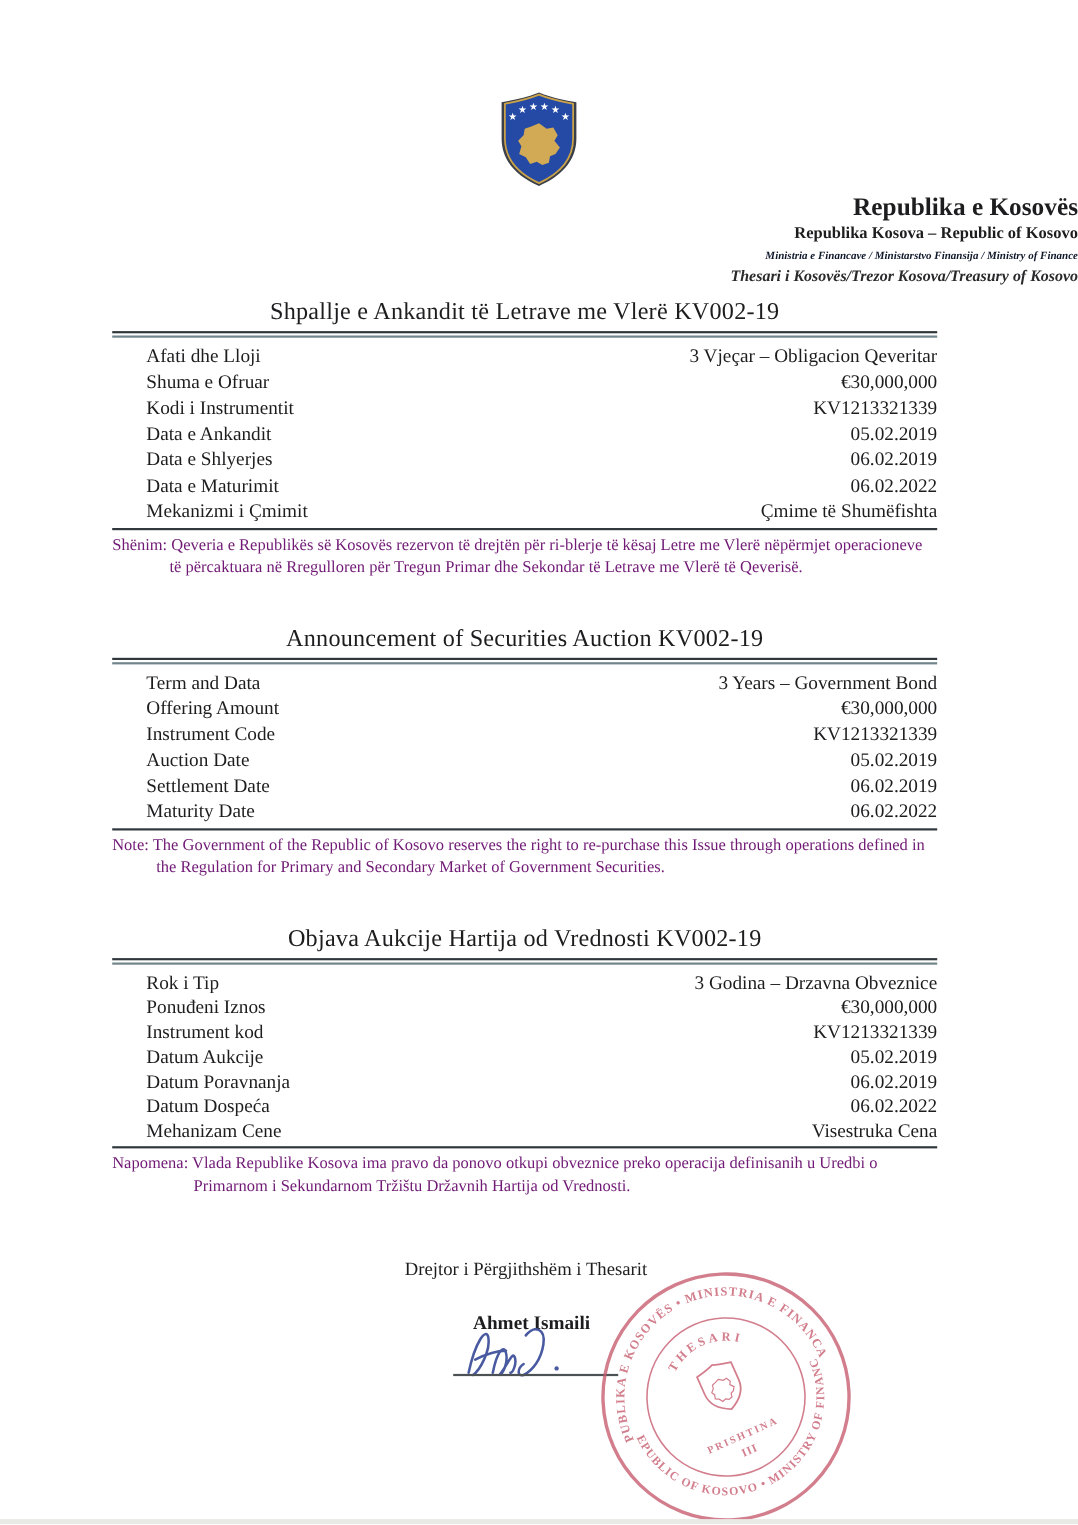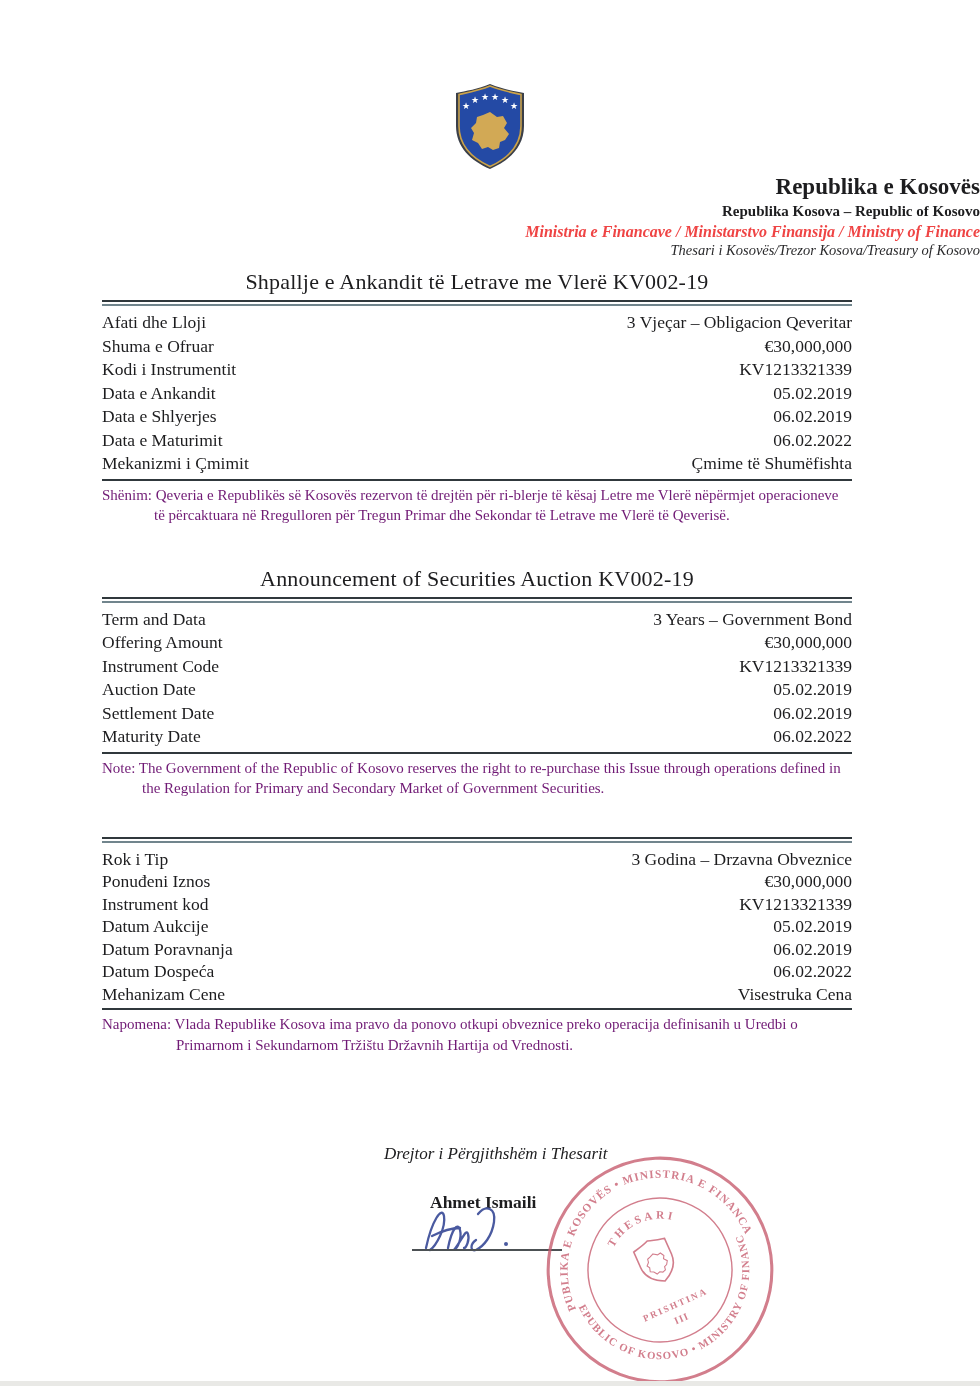--- a/index.html
+++ b/index.html
@@ -12,40 +12,40 @@
     position:relative; width:980px; height:1386px; background:#fff;
     font-family:"Liberation Serif","DejaVu Serif",serif; color:var(--text);
     overflow:hidden;
   }
   
   .crest-wrap{margin-top:82px; text-align:center;}
   .hdr{ text-align:right; }
   .hdr-l1{font-size:23px; font-weight:bold; line-height:26px;}
   .hdr-l2{font-size:15px; font-weight:bold; line-height:23px;}
   .hdr-l3{font-size:19px; font-weight:bold; font-style:italic; line-height:22px;}
-  .hdr-l4{font-size:16px; font-weight:bold; font-style:italic; line-height:18px; color:#ef4444;}
-  .hdr-l5{font-size:14.5px; font-weight:normal; font-style:italic; line-height:18px; color:#2a2a2c;}
+  .hdr-l4{font-size:10px; font-weight:bold; font-style:italic; line-height:18px; color:#0f172a;}
+  .hdr-l5{font-size:14.5px; font-weight:bold; font-style:italic; line-height:18px; color:#2a2a2c;}
   
   .sect{margin:0 128px 0 102px;}
   .sect .title{ text-align:center; font-size:22px; font-weight:normal; line-height:30px; margin-top:8px; letter-spacing:.2px;}
   .sect-2,.sect-3{margin-top:38px;}
   .rule-double{ height:6px; border-top:2px solid var(--rule-dark); border-bottom:2px solid var(--rule-teal); margin-top:3px;}
   .rule-single{ height:0; border-top:2.5px solid var(--rule-dark); margin-top:3px;}
-  .rows{margin-top:5px;}
+  .rows{margin-top:5px;margin-left:31px;}
   .row{display:flex; justify-content:space-between; align-items:baseline; font-size:17.5px; line-height:23.5px;}
   .sect-3 .row{line-height:22.5px;}
   .row .lbl{white-space:nowrap;}
   .row .val{white-space:nowrap; text-align:right;}
   .note{ font-size:15px; line-height:20.5px; margin-top:4px; color:#701a75;}
   .sect-1 .note{padding-left:52px; text-indent:-52px;}
   .sect-2 .note{padding-left:40px; text-indent:-40px;}
   .sect-3 .note{padding-left:74px; text-indent:-74px;}
   
   .contact{position:absolute; top:1114px; right:130px; font-size:17px; font-weight:bold;}
-  .sig-title{position:absolute; top:1144px; left:384px; font-size:17px;font-style:italic;}
+  .sig-title{position:absolute; top:1144px; left:368px; font-size:17px;}
   .sig-name{position:absolute; top:1192px; left:430px; font-size:17.5px; font-weight:bold;}
   .signature{position:absolute; top:1198px; left:408px;}
   .sig-line{position:absolute; top:1249px; left:412px; width:150px; border-top:2px solid #4c5154;}
   .stamp{position:absolute; top:1152px; left:542px; width:236px; height:236px;
          transform:rotate(-24deg); opacity:.78;}
   .stamp text{fill:var(--stamp-red); font-family:"Liberation Serif",serif; font-weight:bold;}
   .scan-edge{position:absolute; bottom:0; left:0; width:100%; height:5px; background:#e9e9e6;}
 </style>
 </head>
 <body>
@@ -139,20 +139,21 @@
       <div class="row">
           <span class="lbl">Maturity Date</span>
           <span class="val">06.02.2022</span>
         </div>
     </div>
     <div class="rule-single"></div>
     <p class="note">Note: The Government of the Republic of Kosovo reserves the right to re-purchase this Issue through operations defined in the Regulation for Primary and Secondary Market of Government Securities.</p>
   </section>
 
   <section class="sect sect-3">
+    <h2 class="title">Objava Aukcije Hartija od Vrednosti KV002-19</h2>
     <div class="rule-double"></div>
     <div class="rows">
       <div class="row">
           <span class="lbl">Rok i Tip</span>
           <span class="val">3 Godina – Drzavna Obveznice</span>
         </div>
       <div class="row">
           <span class="lbl">Ponuđeni Iznos</span>
           <span class="val">€30,000,000</span>
         </div>

